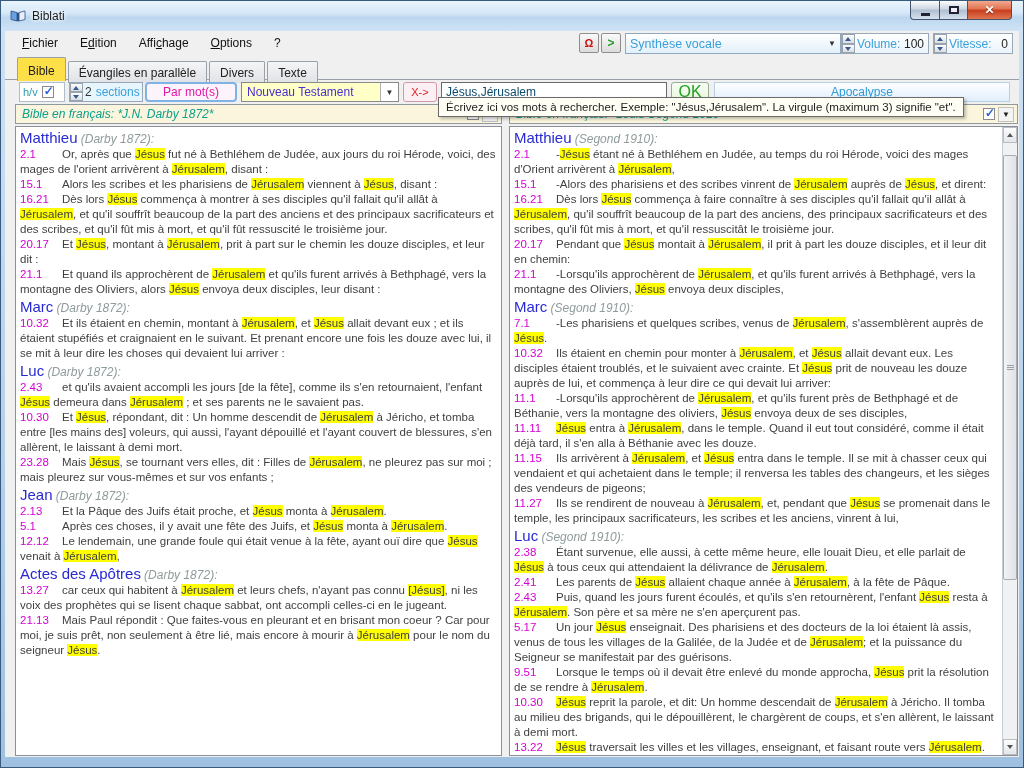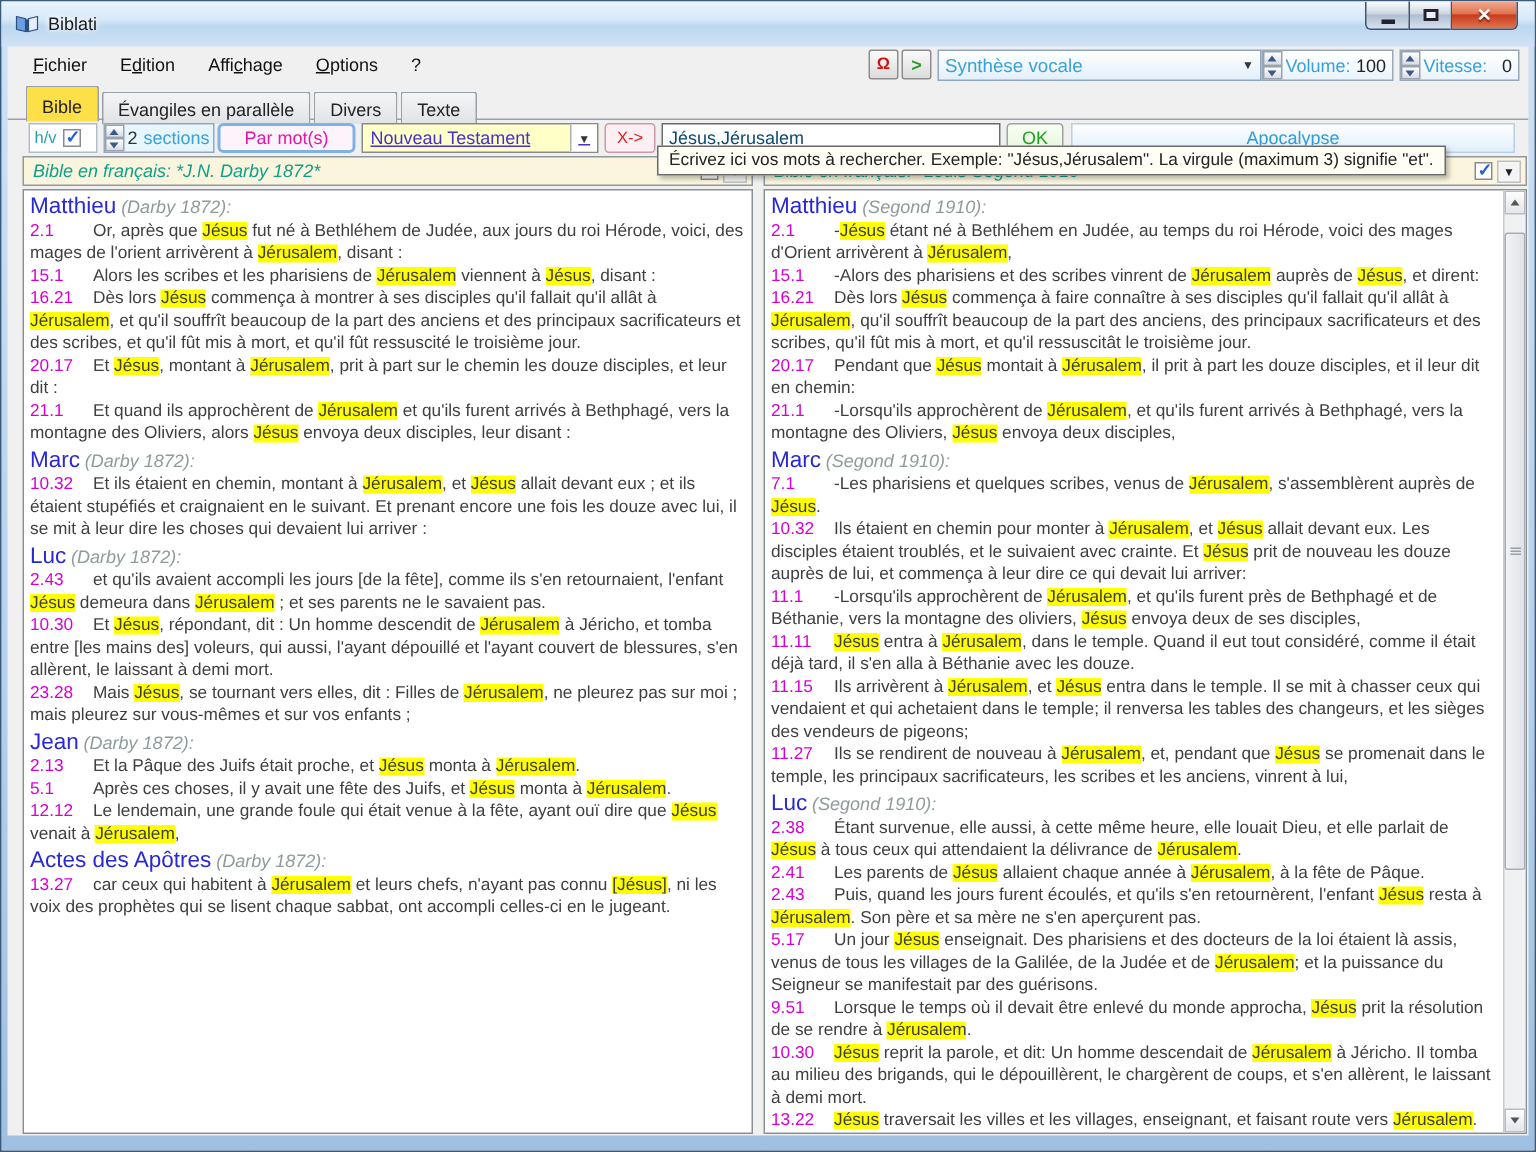--- a/index.html
+++ b/index.html
@@ -86,33 +86,33 @@
 
   .sections { background:#e7f6fd; border:1px solid #98a8b8; display:flex; align-items:center; }
   .sections .spin { height:18px; }
   .sec-val { color:#333; margin:0 4px 0 2px; }
   .sec-lab { color:#3aa0d8; }
 
   .parmots { background:#fdf4fb; border:2px solid #7fb2e5; border-radius:4px;
     color:#e018a8; font-size:12px; text-align:center; font-family:inherit; }
 
   .ntcombo { border:1px solid #8a8a8a; background:#ffffc8; display:flex; align-items:center;
-    padding-left:5px; color:#4a2fd0;text-decoration:underline; }
+    padding-left:5px; color:#4a2fd0; }
   .nt-arrowbox { margin-left:auto; width:18px; height:100%; background:#fff;
     border-left:1px solid #b0b0b0; display:flex; align-items:center; justify-content:center;
     font-size:8px; color:#333; }
 
   .xbtn { background:#fdf0f4; border:1px solid #cf9aa6; border-radius:3px; color:#e02020;
     font-size:11px; font-family:inherit; }
 
   .searchbox { border:1px solid #6a6a6a; background:#fff; color:#0c4a6e; font-size:12px;
     padding:0 4px; font-family:inherit; }
 
   .okbtn { background:linear-gradient(#f8fef4,#e6f6dc); border:1px solid #9aa89a;
-    border-radius:3px; color:#1fa01f; font-size:12px; font-family:inherit; }
+    border-radius:3px; color:#1fa01f; font-size:16px; font-family:inherit; }
 
   .bookbar { background:linear-gradient(#fefeff,#e0effb); border:1px solid #b9cfe4;
     color:#2f9bd8; text-align:center; line-height:18px; font-size:12px; }
 
   
   .tooltip { position:absolute; left:433px; top:66px; z-index:50; white-space:nowrap;
     background:#fffef5; border:1px solid #6a6a6a; box-shadow:2px 2px 3px rgba(0,0,0,.25);
     font-size:11.5px; color:#222; padding:3px 7px; }
 
   
@@ -279,20 +279,21 @@
           <div class="book-line"><span class="book-name">Luc</span> <span class="book-ed">(Darby 1872):</span></div>
           <div class="verse"><span class="vnum">2.43</span>et qu'ils avaient accompli les jours [de la fête], comme ils s'en retournaient, l'enfant <span class="hl">Jésus</span> demeura dans <span class="hl">Jérusalem</span> ; et ses parents ne le savaient pas.</div>
           <div class="verse"><span class="vnum">10.30</span>Et <span class="hl">Jésus</span>, répondant, dit : Un homme descendit de <span class="hl">Jérusalem</span> à Jéricho, et tomba entre [les mains des] voleurs, qui aussi, l'ayant dépouillé et l'ayant couvert de blessures, s'en allèrent, le laissant à demi mort.</div>
           <div class="verse"><span class="vnum">23.28</span>Mais <span class="hl">Jésus</span>, se tournant vers elles, dit : Filles de <span class="hl">Jérusalem</span>, ne pleurez pas sur moi ; mais pleurez sur vous-mêmes et sur vos enfants ;</div>
           <div class="book-line"><span class="book-name">Jean</span> <span class="book-ed">(Darby 1872):</span></div>
           <div class="verse"><span class="vnum">2.13</span>Et la Pâque des Juifs était proche, et <span class="hl">Jésus</span> monta à <span class="hl">Jérusalem</span>.</div>
           <div class="verse"><span class="vnum">5.1</span>Après ces choses, il y avait une fête des Juifs, et <span class="hl">Jésus</span> monta à <span class="hl">Jérusalem</span>.</div>
           <div class="verse"><span class="vnum">12.12</span>Le lendemain, une grande foule qui était venue à la fête, ayant ouï dire que <span class="hl">Jésus</span> venait à <span class="hl">Jérusalem</span>,</div>
           <div class="book-line"><span class="book-name">Actes des Apôtres</span> <span class="book-ed">(Darby 1872):</span></div>
           <div class="verse"><span class="vnum">13.27</span>car ceux qui habitent à <span class="hl">Jérusalem</span> et leurs chefs, n'ayant pas connu <span class="hl">[Jésus]</span>, ni les voix des prophètes qui se lisent chaque sabbat, ont accompli celles-ci en le jugeant.</div>
+          <div class="verse"><span class="vnum">21.13</span>Mais Paul répondit : Que faites-vous en pleurant et en brisant mon coeur ? Car pour moi, je suis prêt, non seulement à être lié, mais encore à mourir à <span class="hl">Jérusalem</span> pour le nom du seigneur <span class="hl">Jésus</span>.</div>
         </div>
     </div>
 
     <div class="panel" style="left:504px; width:509px;">
       <div class="pcontent with-sb">
           <div class="book-line"><span class="book-name">Matthieu</span> <span class="book-ed">(Segond 1910):</span></div>
           <div class="verse"><span class="vnum">2.1</span>-<span class="hl">Jésus</span> étant né à Bethléhem en Judée, au temps du roi Hérode, voici des mages d'Orient arrivèrent à <span class="hl">Jérusalem</span>,</div>
           <div class="verse"><span class="vnum">15.1</span>-Alors des pharisiens et des scribes vinrent de <span class="hl">Jérusalem</span> auprès de <span class="hl">Jésus</span>, et dirent:</div>
           <div class="verse"><span class="vnum">16.21</span>Dès lors <span class="hl">Jésus</span> commença à faire connaître à ses disciples qu'il fallait qu'il allât à <span class="hl">Jérusalem</span>, qu'il souffrît beaucoup de la part des anciens, des principaux sacrificateurs et des scribes, qu'il fût mis à mort, et qu'il ressuscitât le troisième jour.</div>
           <div class="verse"><span class="vnum">20.17</span>Pendant que <span class="hl">Jésus</span> montait à <span class="hl">Jérusalem</span>, il prit à part les douze disciples, et il leur dit en chemin:</div>

